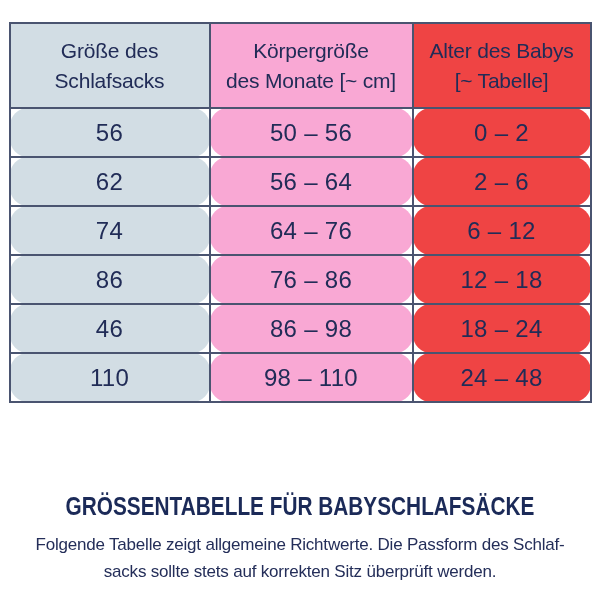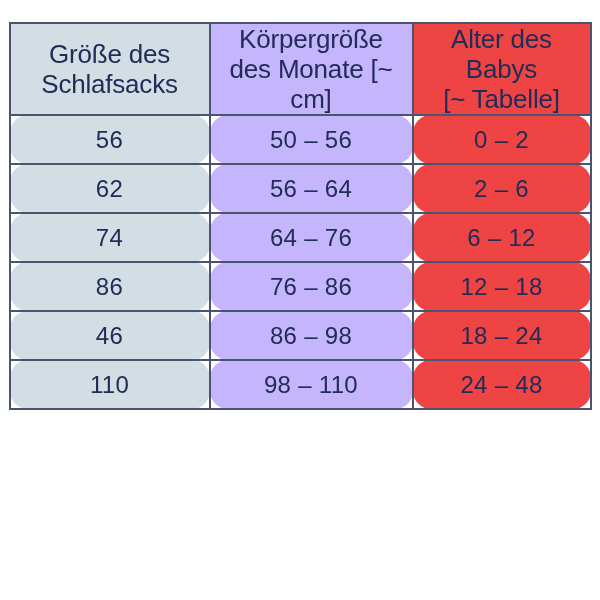--- a/index.html
+++ b/index.html
@@ -27,27 +27,27 @@
     border: 2px solid #4a5470;
     text-align: center;
     vertical-align: middle;
     color: #212c57;
     font-weight: normal;
     padding: 0;
   }
   thead tr { height: 85px; }
   tbody tr { height: 49px; }
   th .hline {
-    font-size: 26px;
+    font-size: 21px;
     line-height: 30px;
     letter-spacing: -0.2px;
   }
   td { font-size: 24px; letter-spacing: 0.3px; border-radius: 18px; }
   .c1 { background: #d2dde4; }
-  .c2 { background: #c4b5fd; }
+  .c2 { background: #f9a8d4; }
   .c3 { background: #ef4444; }
   .footer {
     margin-top: 88px;
     text-align: center;
     color: #1e2a57;
   }
   .footer-title {
     margin: 0;
     font-size: 26px;
     font-weight: bold;
@@ -121,14 +121,21 @@
         <td class="c3">18 – 24</td>
       </tr>
       <tr>
         <td class="c1">110</td>
         <td class="c2">98 – 110</td>
         <td class="c3">24 – 48</td>
       </tr>
     </tbody>
   </table>
 
+  <div class="footer">
+    <h2 class="footer-title">GRÖSSENTABELLE FÜR BABYSCHLAFSÄCKE</h2>
+    <p class="footer-text">
+      <span>Folgende Tabelle zeigt allgemeine Richtwerte. Die Passform des Schlaf-</span><br>
+      <span>sacks sollte stets auf korrekten Sitz überprüft werden.</span>
+    </p>
+  </div>
 
 </div>
 
 </body></html>

